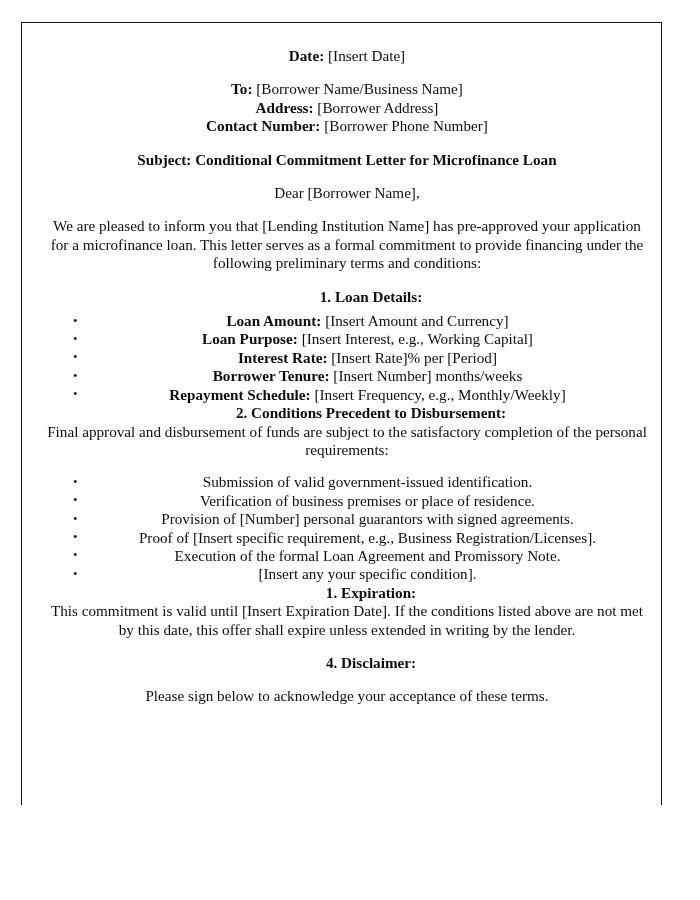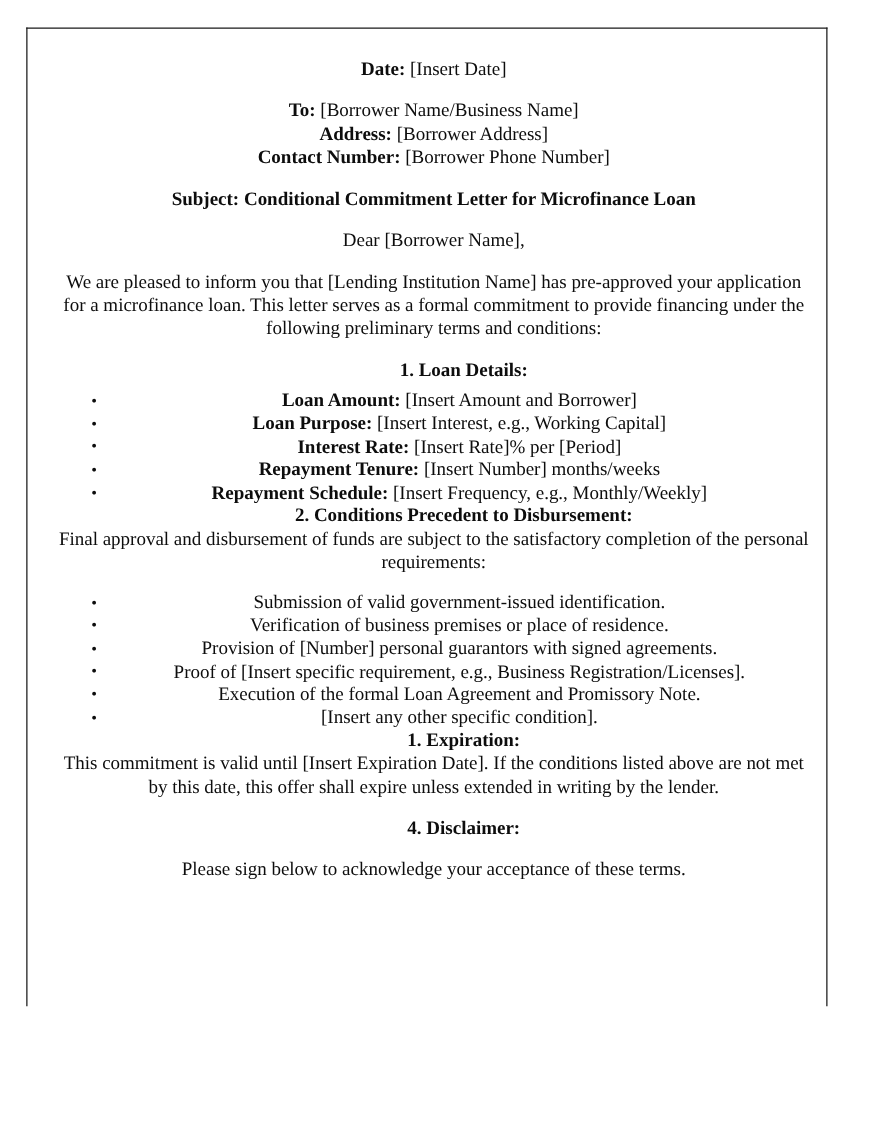--- a/index.html
+++ b/index.html
@@ -114,40 +114,40 @@
   </div>
 
   <div class="blk-intro">
     <p class="para">We are pleased to inform you that [Lending Institution Name] has pre-approved your application for a microfinance loan. This letter serves as a formal commitment to provide financing under the following preliminary terms and conditions:</p>
   </div>
 
   <div class="sec-block blk-sec-head">
     <p class="heading">1. Loan Details:</p>
   </div>
   <ul class="bullets blk-list">
-    <li class="bullet-item"><span class="bold">Loan Amount:</span> <span>[Insert Amount and Borrower]</span></li>
+    <li class="bullet-item"><span class="bold">Loan Amount:</span> <span>[Insert Amount and Currency]</span></li>
     <li class="bullet-item"><span class="bold">Loan Purpose:</span> <span>[Insert Interest, e.g., Working Capital]</span></li>
     <li class="bullet-item"><span class="bold">Interest Rate:</span> <span>[Insert Rate]% per [Period]</span></li>
-    <li class="bullet-item"><span class="bold">Repayment Tenure:</span> <span>[Insert Number] months/weeks</span></li>
+    <li class="bullet-item"><span class="bold">Borrower Tenure:</span> <span>[Insert Number] months/weeks</span></li>
     <li class="bullet-item"><span class="bold">Repayment Schedule:</span> <span>[Insert Frequency, e.g., Monthly/Weekly]</span></li>
   </ul>
 
   <div class="sec-block blk-sec2-head">
     <p class="heading">2. Conditions Precedent to Disbursement:</p>
   </div>
   <div class="blk-sec2-intro">
     <p class="para">Final approval and disbursement of funds are subject to the satisfactory completion of the personal requirements:</p>
   </div>
   <ul class="bullets blk-list">
     <li class="bullet-item">Submission of valid government-issued identification.</li>
     <li class="bullet-item">Verification of business premises or place of residence.</li>
     <li class="bullet-item">Provision of [Number] personal guarantors with signed agreements.</li>
     <li class="bullet-item">Proof of [Insert specific requirement, e.g., Business Registration/Licenses].</li>
     <li class="bullet-item">Execution of the formal Loan Agreement and Promissory Note.</li>
-    <li class="bullet-item">[Insert any other specific condition].</li>
+    <li class="bullet-item">[Insert any your specific condition].</li>
   </ul>
 
   <div class="sec-block blk-sec3">
     <p class="heading">1. Expiration:</p>
     <p class="para">This commitment is valid until [Insert Expiration Date]. If the conditions listed above are not met by this date, this offer shall expire unless extended in writing by the lender.</p>
   </div>
 
   <div class="sec-block blk-sec4">
     <p class="heading">4. Disclaimer:</p>
   </div>

